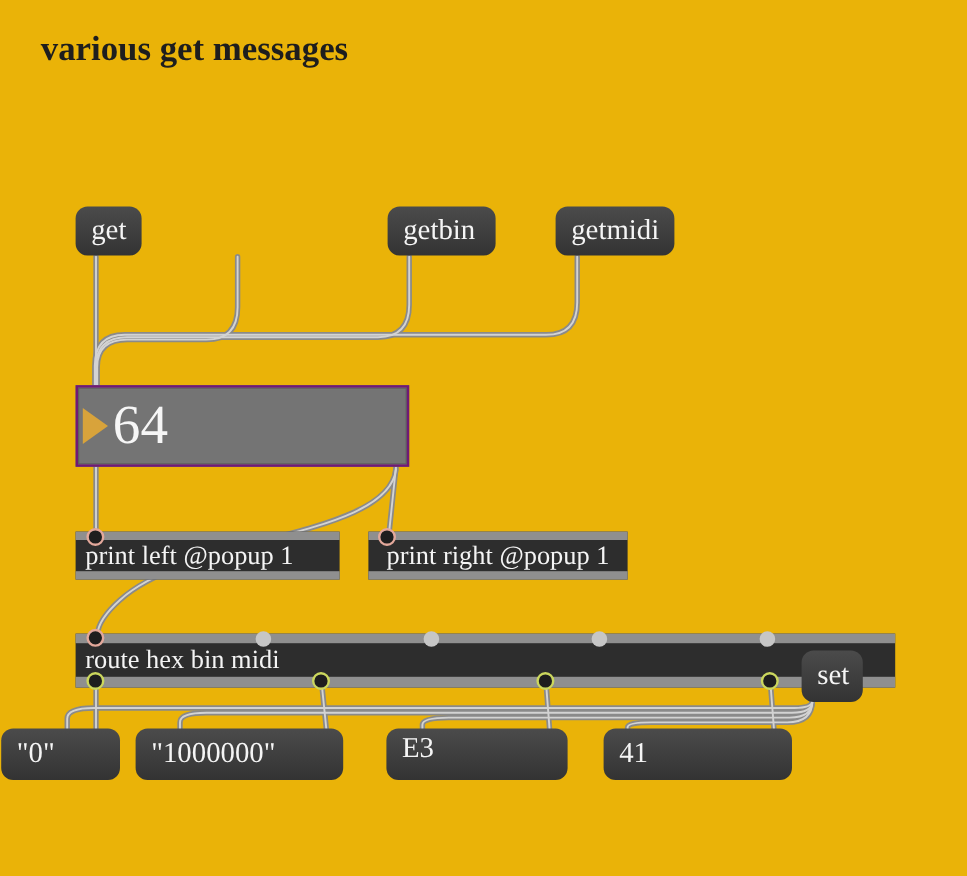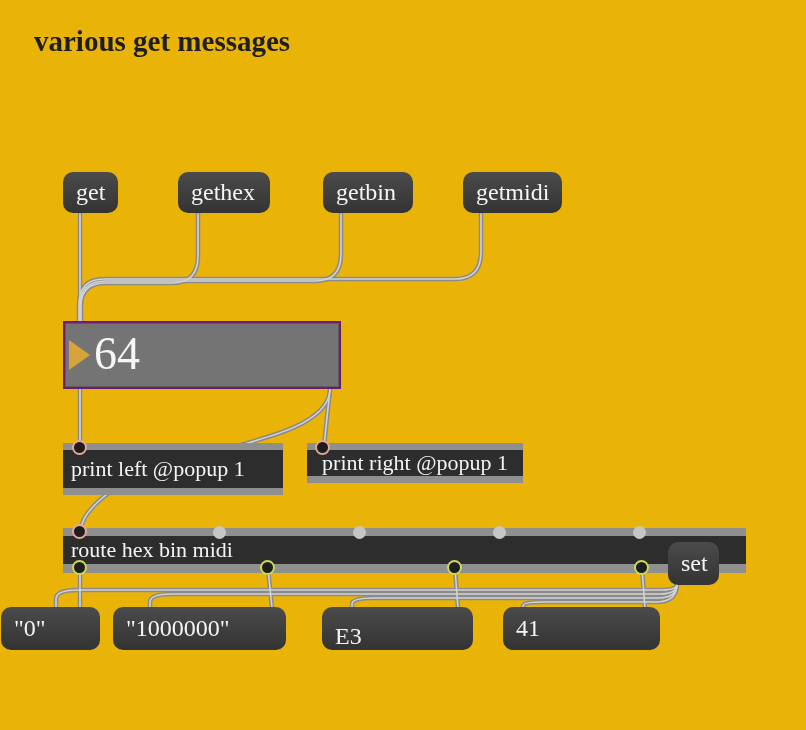--- a/index.html
+++ b/index.html
@@ -19,21 +19,21 @@
   #wires{position:absolute;left:0;top:0;z-index:1;}
   #wires path{fill:none;stroke:#8A8A8A;stroke-width:4.5;stroke-linecap:round;stroke-linejoin:round;}
   #wires path.cord-inner{stroke:#D3D3D3;stroke-width:1.6;}
   
   .msgbox{
     position:absolute;z-index:2;
     height:41px;border-radius:10px;
     background:linear-gradient(#4B4B4B,#333333);
     color:#F5F5F5;font-size:24px;
     display:flex;align-items:center;
-    padding:0 13px;box-sizing:border-box;
+    padding:12px 13px;box-sizing:border-box;
     white-space:nowrap;
   }
   .msgbox.small{height:43px;}
   
   .objbox{
     position:absolute;z-index:2;
     background:#2D2D2D;
     border-top:7px solid #8F8F8F;
     border-bottom:7px solid #8F8F8F;
     color:#F4F4F4;font-size:22px;
@@ -102,36 +102,33 @@
       <path d="M642,569 L645,608" class="cord-inner"></path>
       <path d="M677,584 Q677,590 662,590 H78 Q56,590 56,599 V608" class="cord-inner"></path>
       <path d="M677,584 Q677,594 660,594 H172 Q150,594 150,602 V608" class="cord-inner"></path>
       <path d="M677,584 Q677,598 658,598 H374 Q352,598 352,604 V608" class="cord-inner"></path>
       <path d="M677,584 Q677,602 656,602 H543 Q523,602 523,606 V608" class="cord-inner"></path>
     </svg>
 
   <div class="msgbox" style="left:63px;top:172px;width:55px;">
     <span>get</span>
   </div>
-  <div class="msgbox" style="left:178px;top:172px;width:92px;">
-    <span>gethex</span>
-  </div>
   <div class="msgbox" style="left:463px;top:172px;width:99px;">
     <span>getmidi</span>
   </div>
   <div class="msgbox" style="left:323px;top:172px;width:90px;">
     <span>getbin</span>
   </div>
 
   <div class="numbox">
     <div class="tri"></div>
     <span class="val">64</span>
   </div>
 
-  <div class="objbox" style="left:63px;top:443px;width:220px;height:52px;">
+  <div class="objbox" style="left:63px;top:443px;width:220px;height:40px;">
     <span>print left @popup 1</span>
   </div>
   <div class="objbox" style="left:307px;top:443px;width:216px;height:40px;justify-content:center;">
     <span>print right @popup 1</span>
   </div>
 
   <div class="objbox" style="left:63px;top:528px;width:683px;height:45px;border-top-width:8px;border-bottom-width:9px;">
     <span>route hex bin midi</span>
   </div>
 

